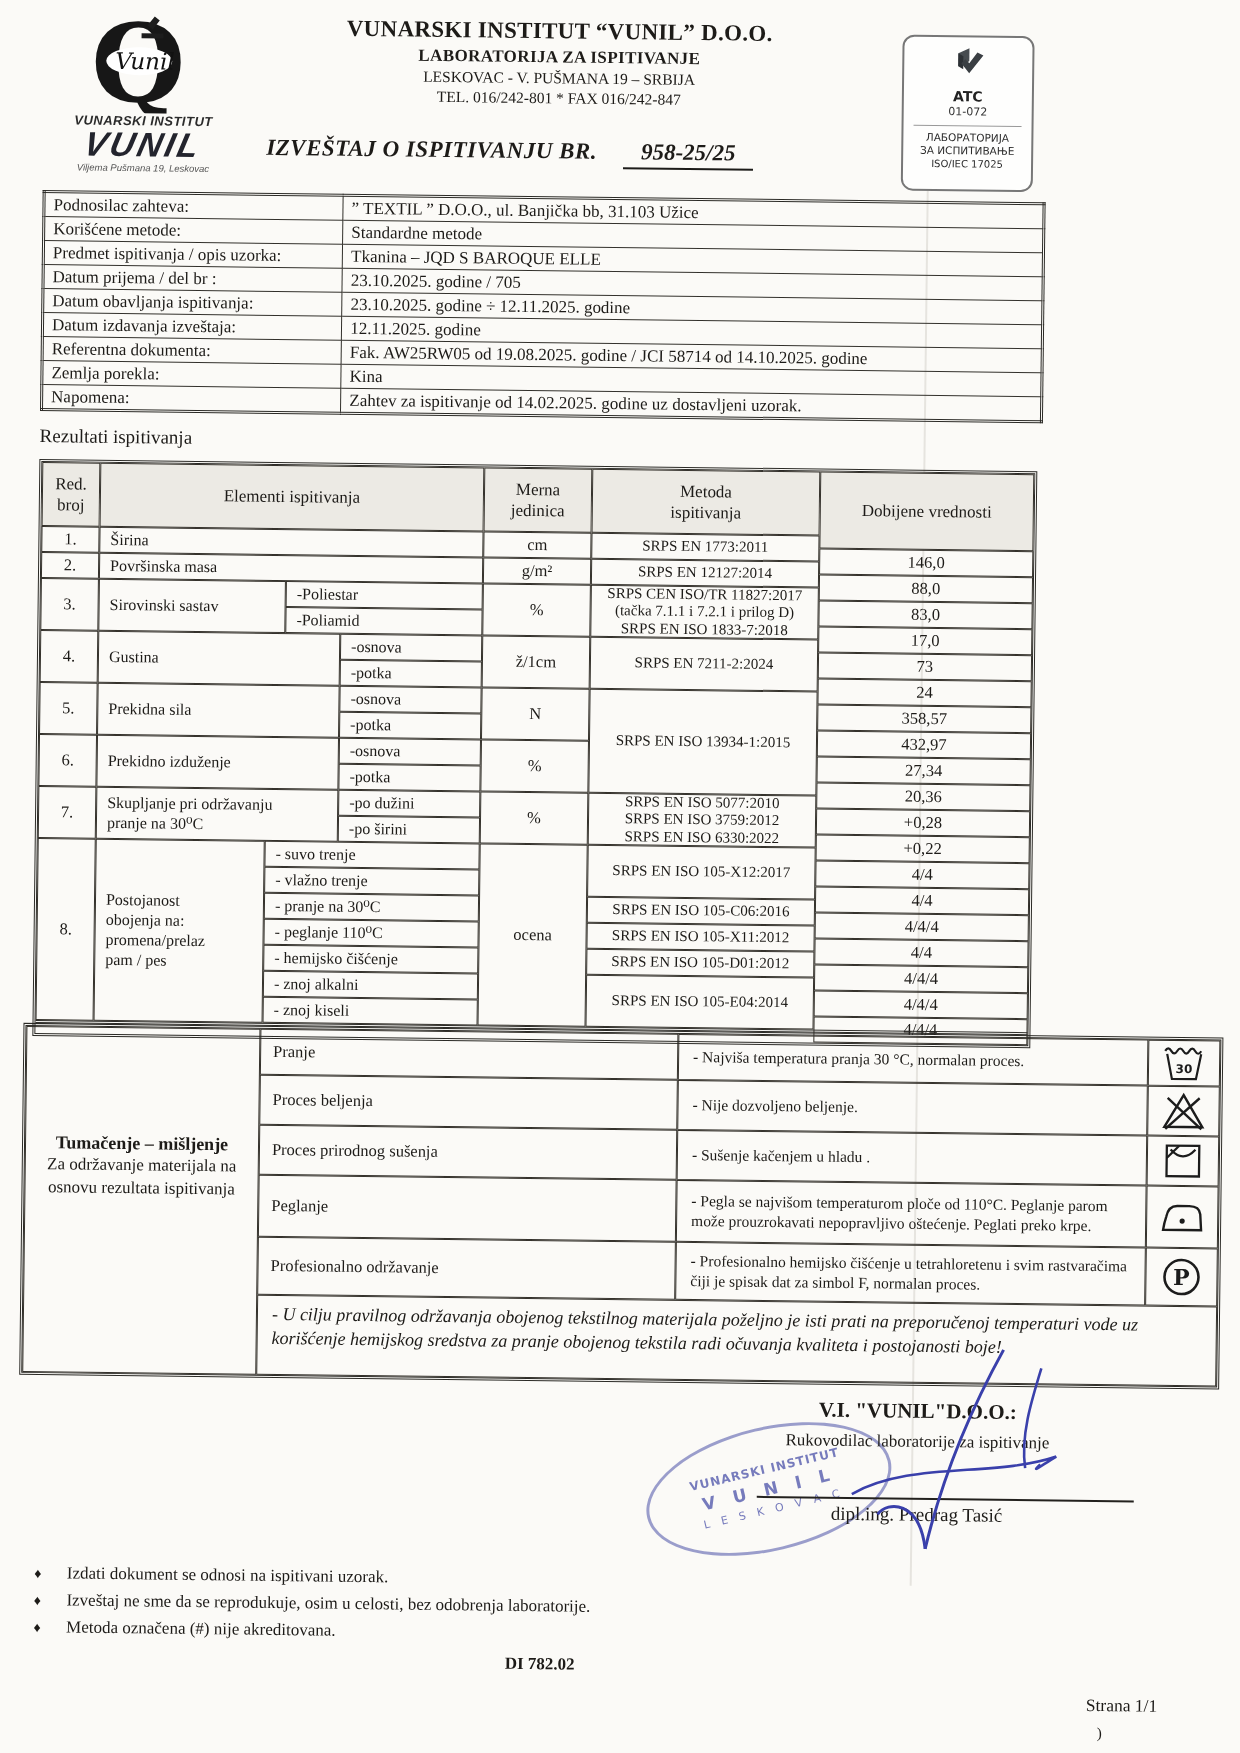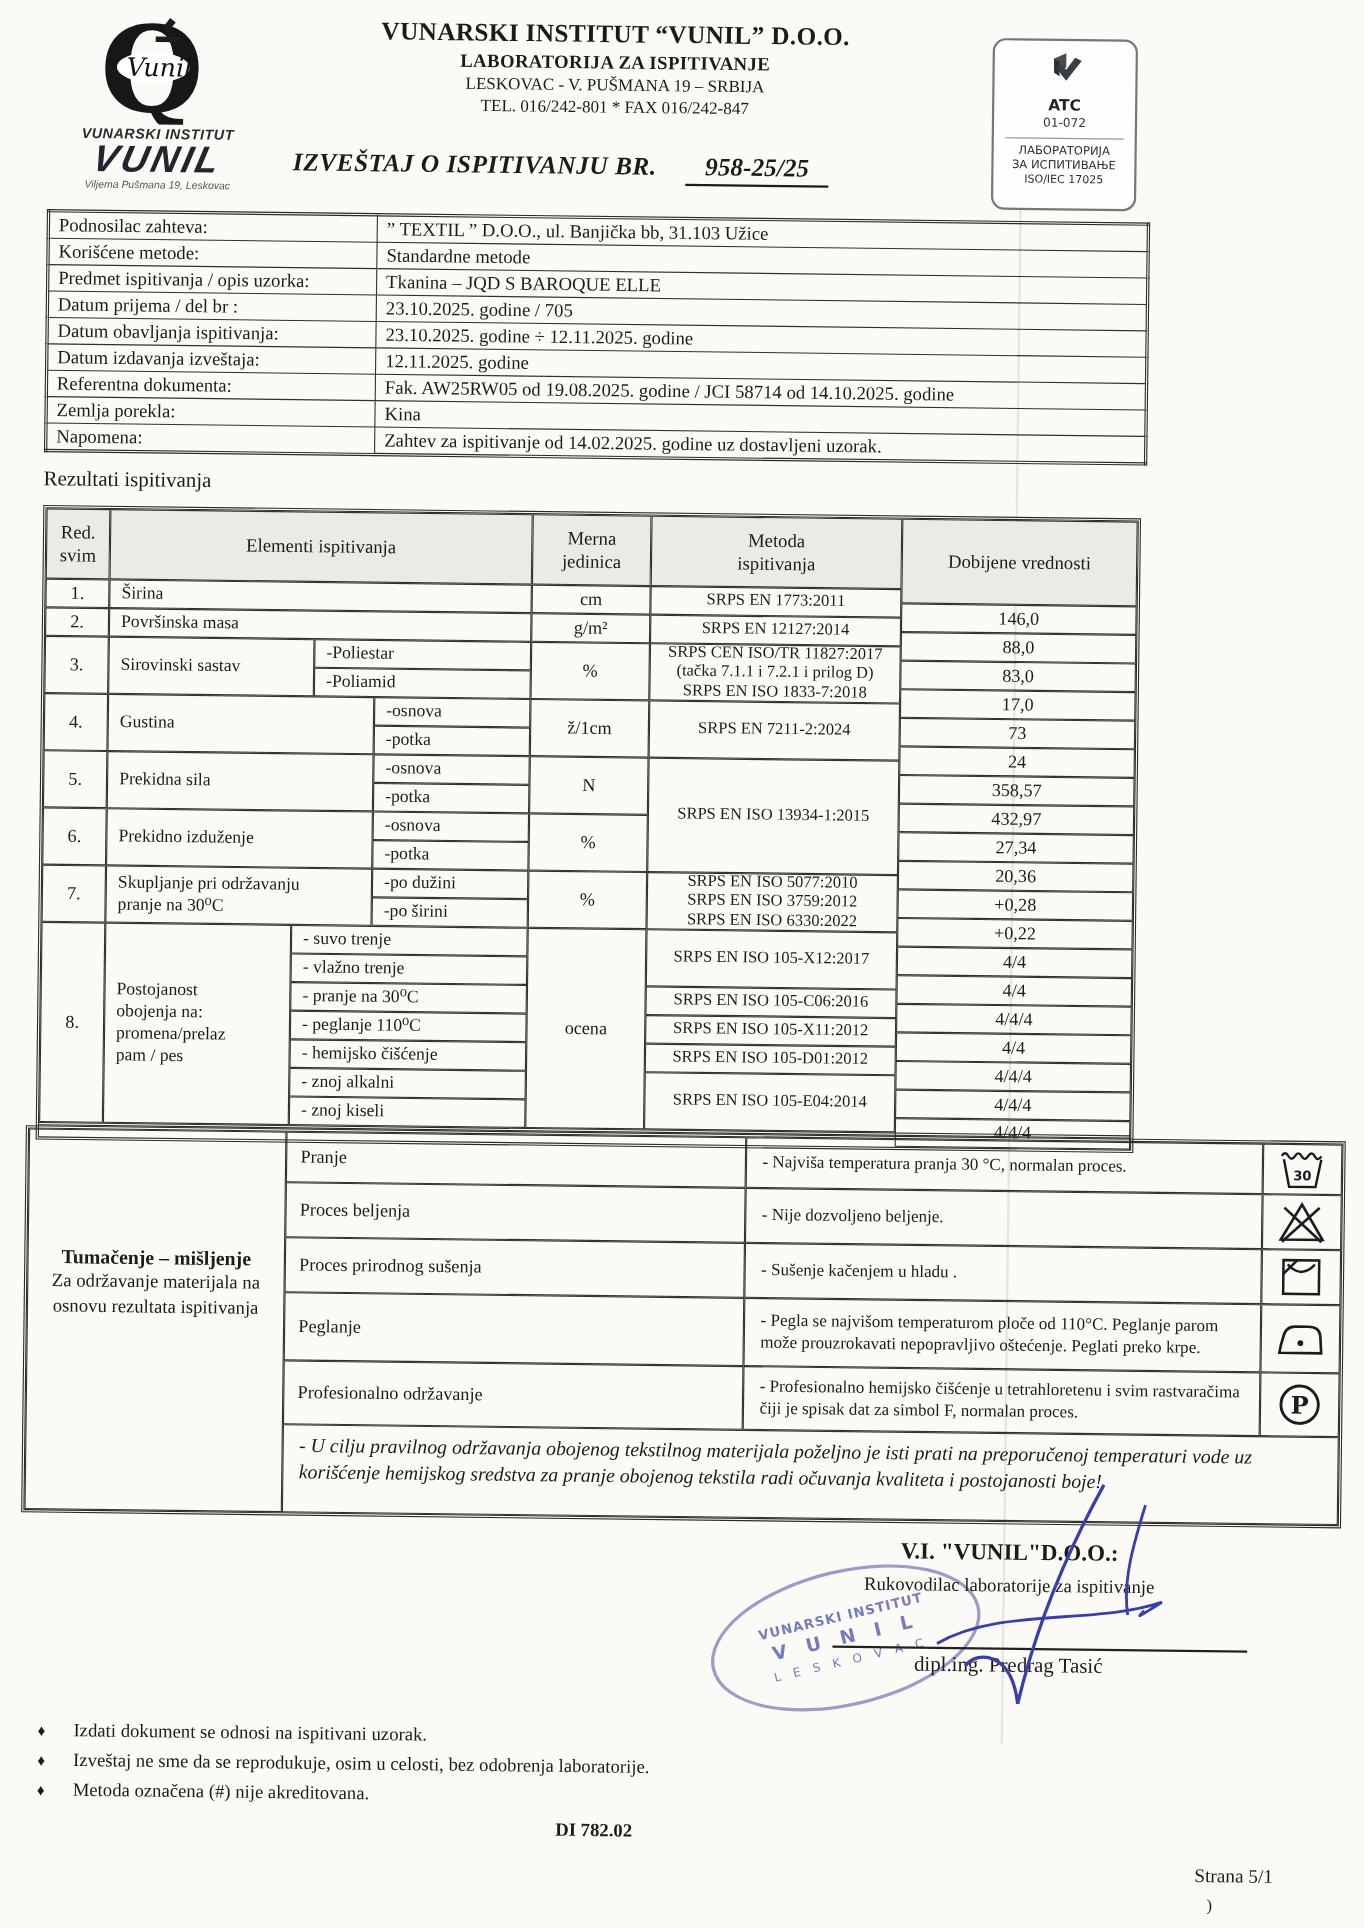--- a/index.html
+++ b/index.html
@@ -178,21 +178,21 @@
             <td class="il">Napomena:</td>
             <td class="iv">Zahtev za ispitivanje od 14.02.2025. godine uz dostavljeni uzorak.</td>
           </tr>
     </tbody>
       </table>
 
     <div class="res-heading">Rezultati ispitivanja</div>
     <div class="results" id="results-grid">
       <div class="bottom-rule"></div>
     <div class="rcell hdr" style="grid-area: 1 / 1 / 2 / 2;">Red.
-svim</div>
+broj</div>
         <div class="rcell hdr" style="grid-area: 1 / 2 / 2 / 6;">Elementi ispitivanja</div>
         <div class="rcell hdr" style="grid-area: 1 / 6 / 2 / 7;">Merna
 jedinica</div>
         <div class="rcell hdr" style="grid-area: 1 / 7 / 2 / 8;">Metoda
 ispitivanja</div>
         <div class="rcell hdr" style="grid-area: 1 / 8 / 3 / 9;">Dobijene vrednosti</div>
         <div class="rcell num" style="grid-area: 2 / 1 / 4 / 2;">1.</div>
         <div class="rcell num" style="grid-area: 4 / 1 / 6 / 2;">2.</div>
         <div class="rcell num" style="grid-area: 6 / 1 / 10 / 2;">3.</div>
         <div class="rcell num" style="grid-area: 10 / 1 / 14 / 2;">4.</div>
@@ -360,16 +360,16 @@
         <span class="diam">♦</span>
         <span class="note-text">Izveštaj ne sme da se reprodukuje, osim u celosti, bez odobrenja laboratorije.</span>
       </div>
       <div class="note">
         <span class="diam">♦</span>
         <span class="note-text">Metoda označena (#) nije akreditovana.</span>
       </div>
     </div>
 
     <div class="doc-code">DI 782.02</div>
-    <div class="page-label">Strana 5/1</div>
+    <div class="page-label">Strana 1/1</div>
     <div class="stray">)</div>
   </div>
 </div>
 
 </body></html>

